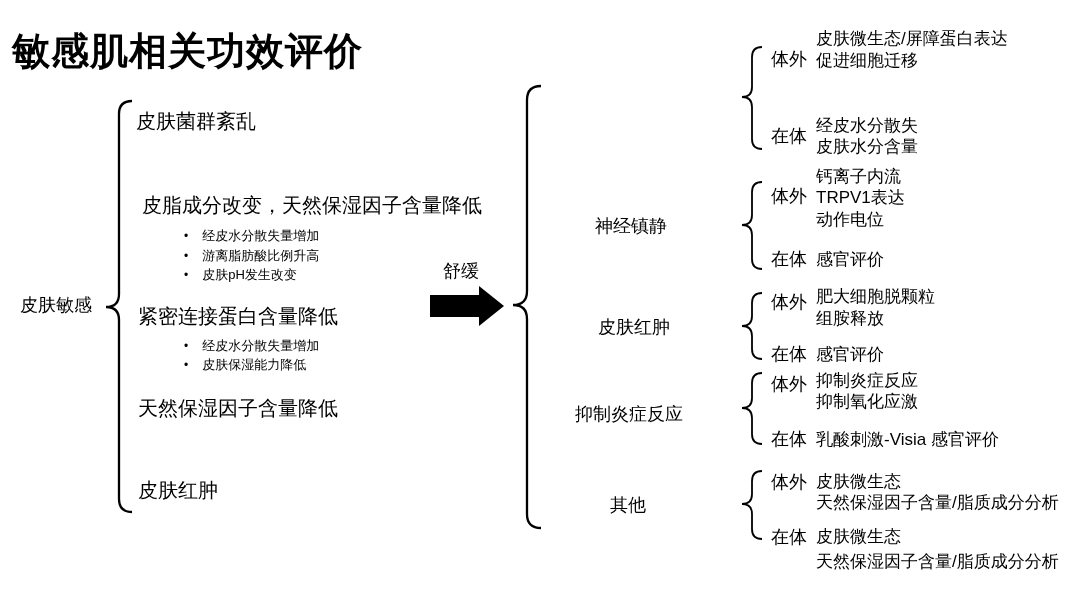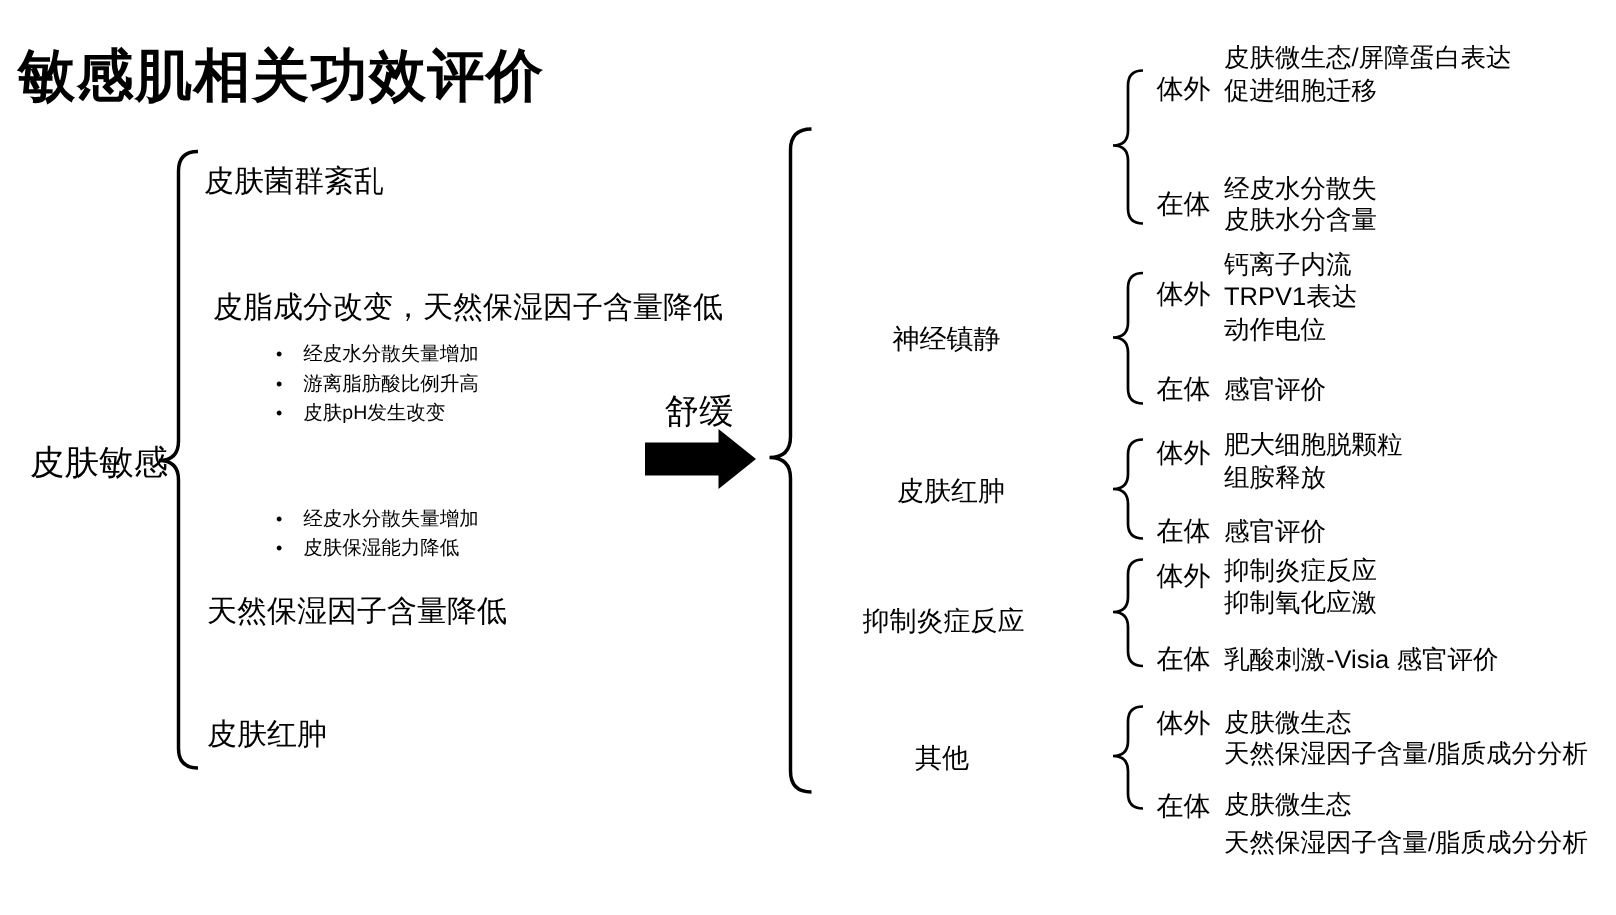--- a/index.html
+++ b/index.html
@@ -3,21 +3,21 @@
 <meta charset="utf-8">
 <style>
   html,body{margin:0;padding:0;background:#fff;}
   .canvas{
     position:relative;width:1077px;height:610px;background:#ffffff;
     font-family:"Liberation Sans", sans-serif;color:#000;overflow:hidden;
   }
   .t{position:absolute;white-space:nowrap;line-height:1.15;color:#000;}
   .s38{font-size:38px;font-weight:bold;letter-spacing:1px;}
   .s20{font-size:20px;}
-  .s19{font-size:23px;}
+  .s19{font-size:18px;}
   .s18{font-size:18px;}
   .s17{font-size:17px;}
   .s13{font-size:13px;}
   .bullet-row{display:inline-flex;align-items:flex-start;gap:14px;}
   .dot{font-size:12px;line-height:15px;}
   svg.layer{position:absolute;left:0;top:0;width:1077px;height:610px;}
   svg .brace{fill:none;stroke:#000;}
 </style>
 </head>
 <body>
@@ -38,20 +38,21 @@
 
     <polygon fill="#000" points="430,295 479,295 479,286 504,306 479,326 479,317 430,317"></polygon>
   </svg>
 
   <div class="t s38" style="left:12px;top:30px">敏感肌相关功效评价</div>
 
   <div class="t s19" style="left:20px;top:295px">皮肤敏感</div>
 
   <div class="t s20" style="left:136px;top:110px">皮肤菌群紊乱</div>
   <div class="t s20" style="left:142px;top:194px">皮脂成分改变，天然保湿因子含量降低</div>
+  <div class="t s20" style="left:138px;top:305px">紧密连接蛋白含量降低</div>
   <div class="t s20" style="left:138px;top:397px">天然保湿因子含量降低</div>
   <div class="t s20" style="left:138px;top:479px">皮肤红肿</div>
 
   <div class="t s13" style="left:184px;top:229px">
     <span class="bullet-row">
         <span class="dot">•</span>
         <span>经皮水分散失量增加</span>
       </span>
   </div>
   <div class="t s13" style="left:184px;top:249px">

